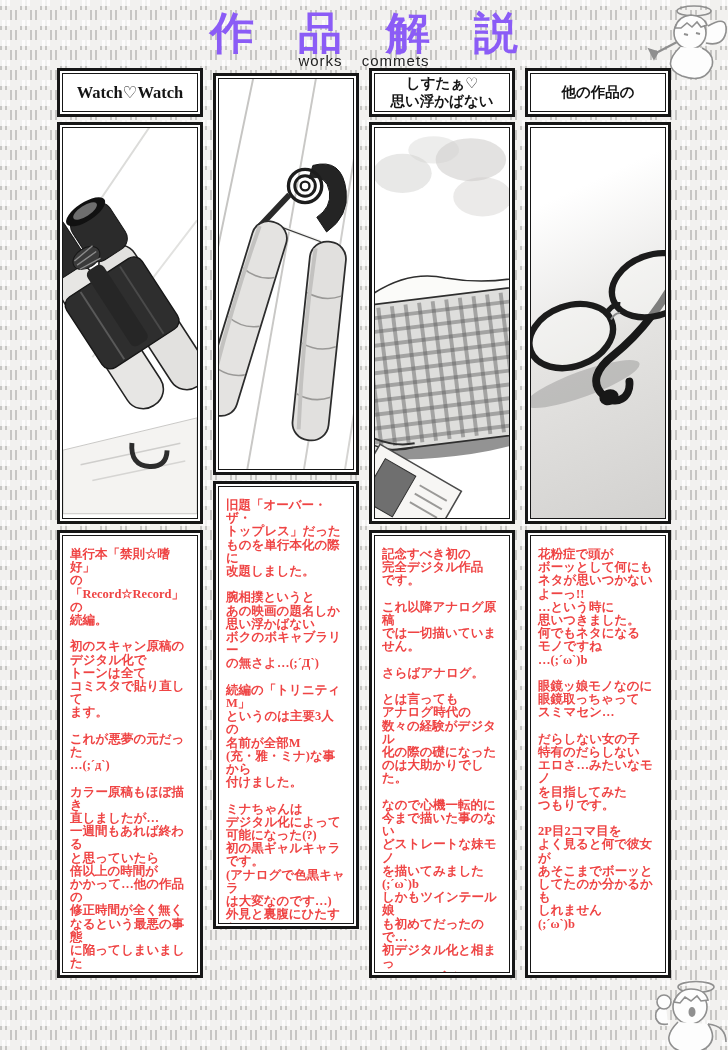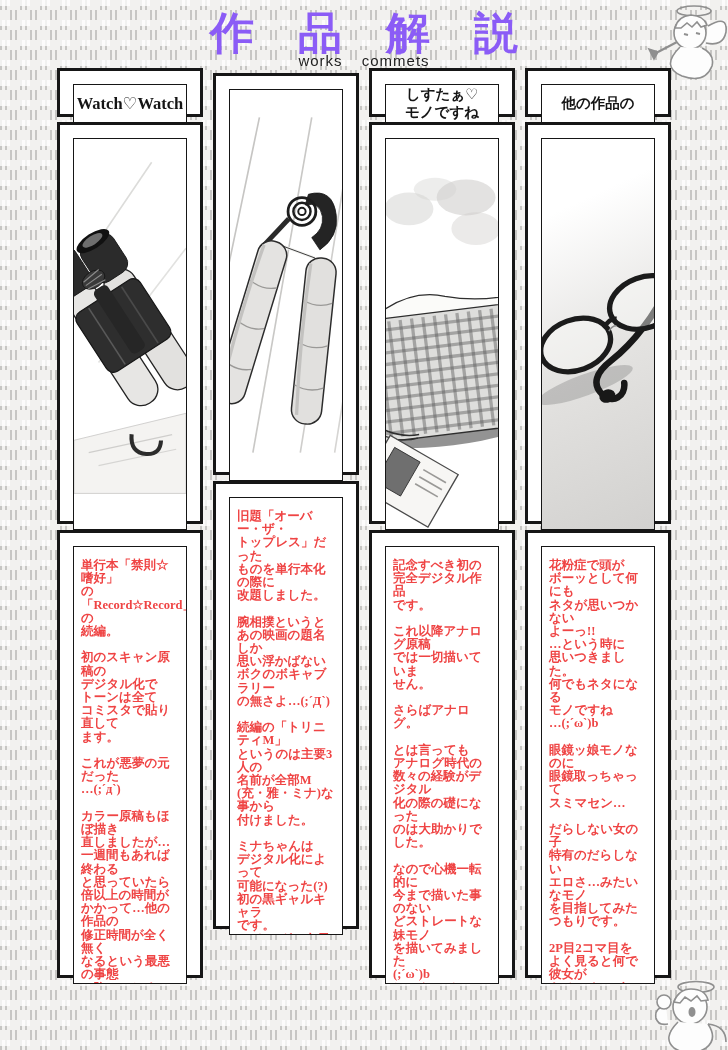--- a/index.html
+++ b/index.html
@@ -26,21 +26,21 @@
     position: absolute; top: 52px; left: 0; width: 100%;
     text-align: center; font-family: Liberation Sans, sans-serif;
     font-size: 15px; color: #1d1d1d; word-spacing: 14px; letter-spacing: 1px;
   }
   .columns {
     position: absolute; left: 57px; top: 68px;
     display: flex; gap: 10px;
   }
   .column { width: 146px; display: flex; flex-direction: column; }
   .dbox { border: 3px solid #161616; background: #ffffff; }
-  .dbox-inner { border: 1.3px solid #161616; margin: 13px; background: #ffffff; }
+  .dbox-inner { border: 1.3px solid #161616; margin: 2px; background: #ffffff; }
   .header-box { height: 49px; }
   .header-box .dbox-inner {
     height: calc(100% - 4px);
     display: flex; align-items: center; justify-content: center;
     text-align: center; font-weight: bold; font-size: 14.5px;
     line-height: 1.18; white-space: pre-line;
   }
   .header-box .latin { font-size: 16.5px; }
   .image-box { height: 402px; margin-top: 5px; }
   .image-box .dbox-inner {
@@ -229,21 +229,21 @@
 この後段々先パイの
 調教(?)が進めば
 立場が弱くなって
 いきそうですね…</div>
     </div>
   </div>
 
   <div class="column">
     <div class="dbox header-box">
       <div class="dbox-inner">しすたぁ♡
-モノですね</div>
+思い浮かばない</div>
     </div>
     <div class="dbox image-box">
       <div class="dbox-inner">
         <svg viewBox="0 0 137 390">
           <ellipse cx="28" cy="42" rx="30" ry="20" fill="#c6c5c3" opacity="0.4"></ellipse>
           <ellipse cx="98" cy="28" rx="36" ry="22" fill="#c0bfbd" opacity="0.45"></ellipse>
           <ellipse cx="110" cy="66" rx="30" ry="20" fill="#cccbc9" opacity="0.4"></ellipse>
           <ellipse cx="60" cy="18" rx="26" ry="14" fill="#d2d1cf" opacity="0.4"></ellipse>
           <g transform="rotate(-7 68 230)">
             <ellipse cx="70" cy="316" rx="92" ry="16" fill="#3a3a3a" opacity="0.55"></ellipse>

